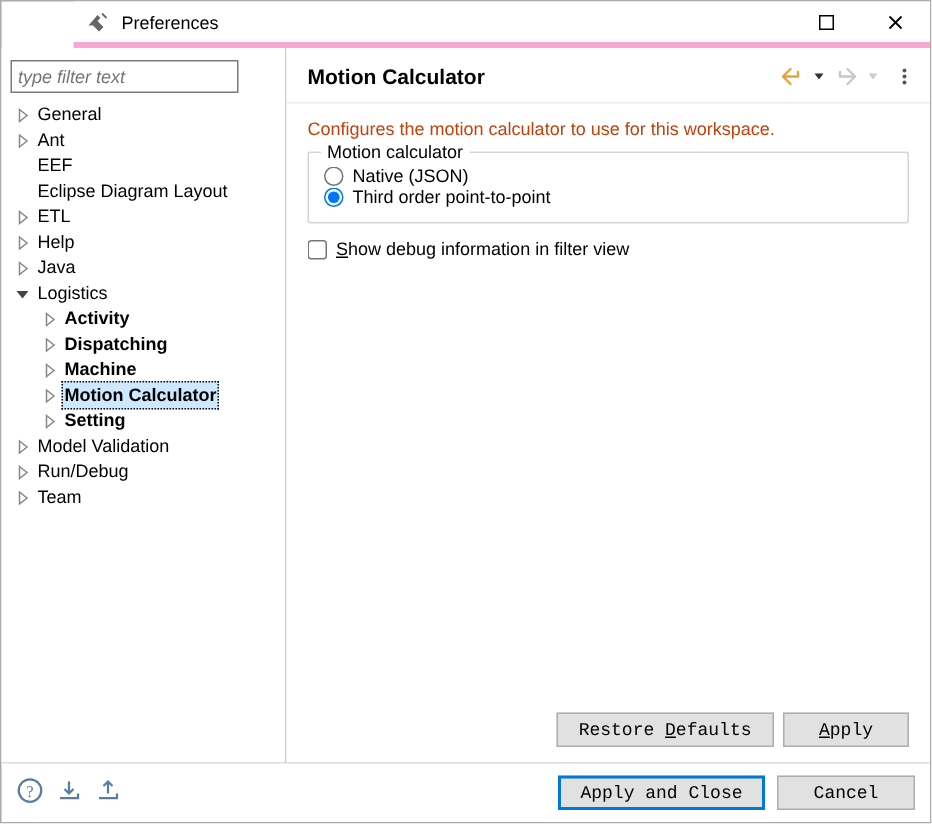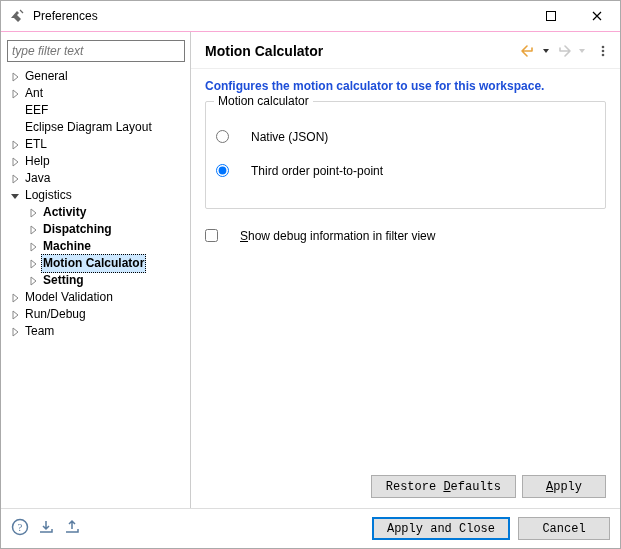--- a/index.html
+++ b/index.html
@@ -19,22 +19,23 @@
     border: 1px solid #aaa;
     display: flex;
     flex-direction: column;
     background: #fff;
   }
   
   .titlebar {
     height: 31px;
     display: flex;
     align-items: center;
-    border-bottom: 1px solid #f9a8d4;
-    background: #fff;
+    border-bottom: 4px solid #f9a8d4;
+    background: #fff;
+    margin-left: 48px;
   }
   .titlebar .app-icon {
     width: 16px; height: 16px;
     margin: 0 8px;
     display: inline-flex; align-items: center; justify-content: center;
   }
   .titlebar .title { flex: 0 0 auto; font-size: 12px; }
   .titlebar .spacer { flex: 1; }
   .titlebar .win-btn {
     width: 46px; height: 31px;
@@ -50,21 +51,21 @@
   }
   .left {
     width: 190px;
     border-right: 1px solid #ccc;
     display: flex;
     flex-direction: column;
     padding: 6px 4px 4px 4px;
     background: #fff;
   }
   .filter-input {
-    width: 178px;
+    width: 152px;
     margin: 2px 2px 6px 2px;
     border: 1px solid #7a7a7a;
     padding: 3px 4px;
     font-family: inherit;
     font-size: 12px;
     font-style: italic;
     color: #6d6d6d;
   }
   .tree {
     flex: 1;
@@ -124,43 +125,42 @@
   }
   .nav-btn svg { display: block; }
 
   .right-content {
     flex: 1;
     padding: 0 14px;
     border-top: 1px solid #eee;
   }
   .desc {
     margin: 10px 0 8px 0;
-    color: #1d4ed8;
-    font-weight: bold;
+    color: #c2410c;
   }
   .group {
     border: 1px solid #d5d5d5;
     border-radius: 2px;
     padding: 8px 10px 10px 10px;
     position: relative;
     margin-bottom: 10px;
   }
   .group .legend {
     position: absolute;
     top: -8px;
     left: 8px;
     background: #fff;
     padding: 0 4px;
     font-size: 12px;
   }
   .radio-row, .check-row {
     display: flex;
-    align-items: flex-start;
-    gap: 22px;
-    margin: 20px 0;
+    align-items: center;
+    gap: 6px;
+    margin: 0 0;
     font-size: 12px;
   }
   .radio-row input, .check-row input { margin: 0; }
   .check-row .cb-label u { text-decoration: underline; }
 
   
   .panel-buttons {
     display: flex;
     justify-content: flex-end;
     gap: 6px;

